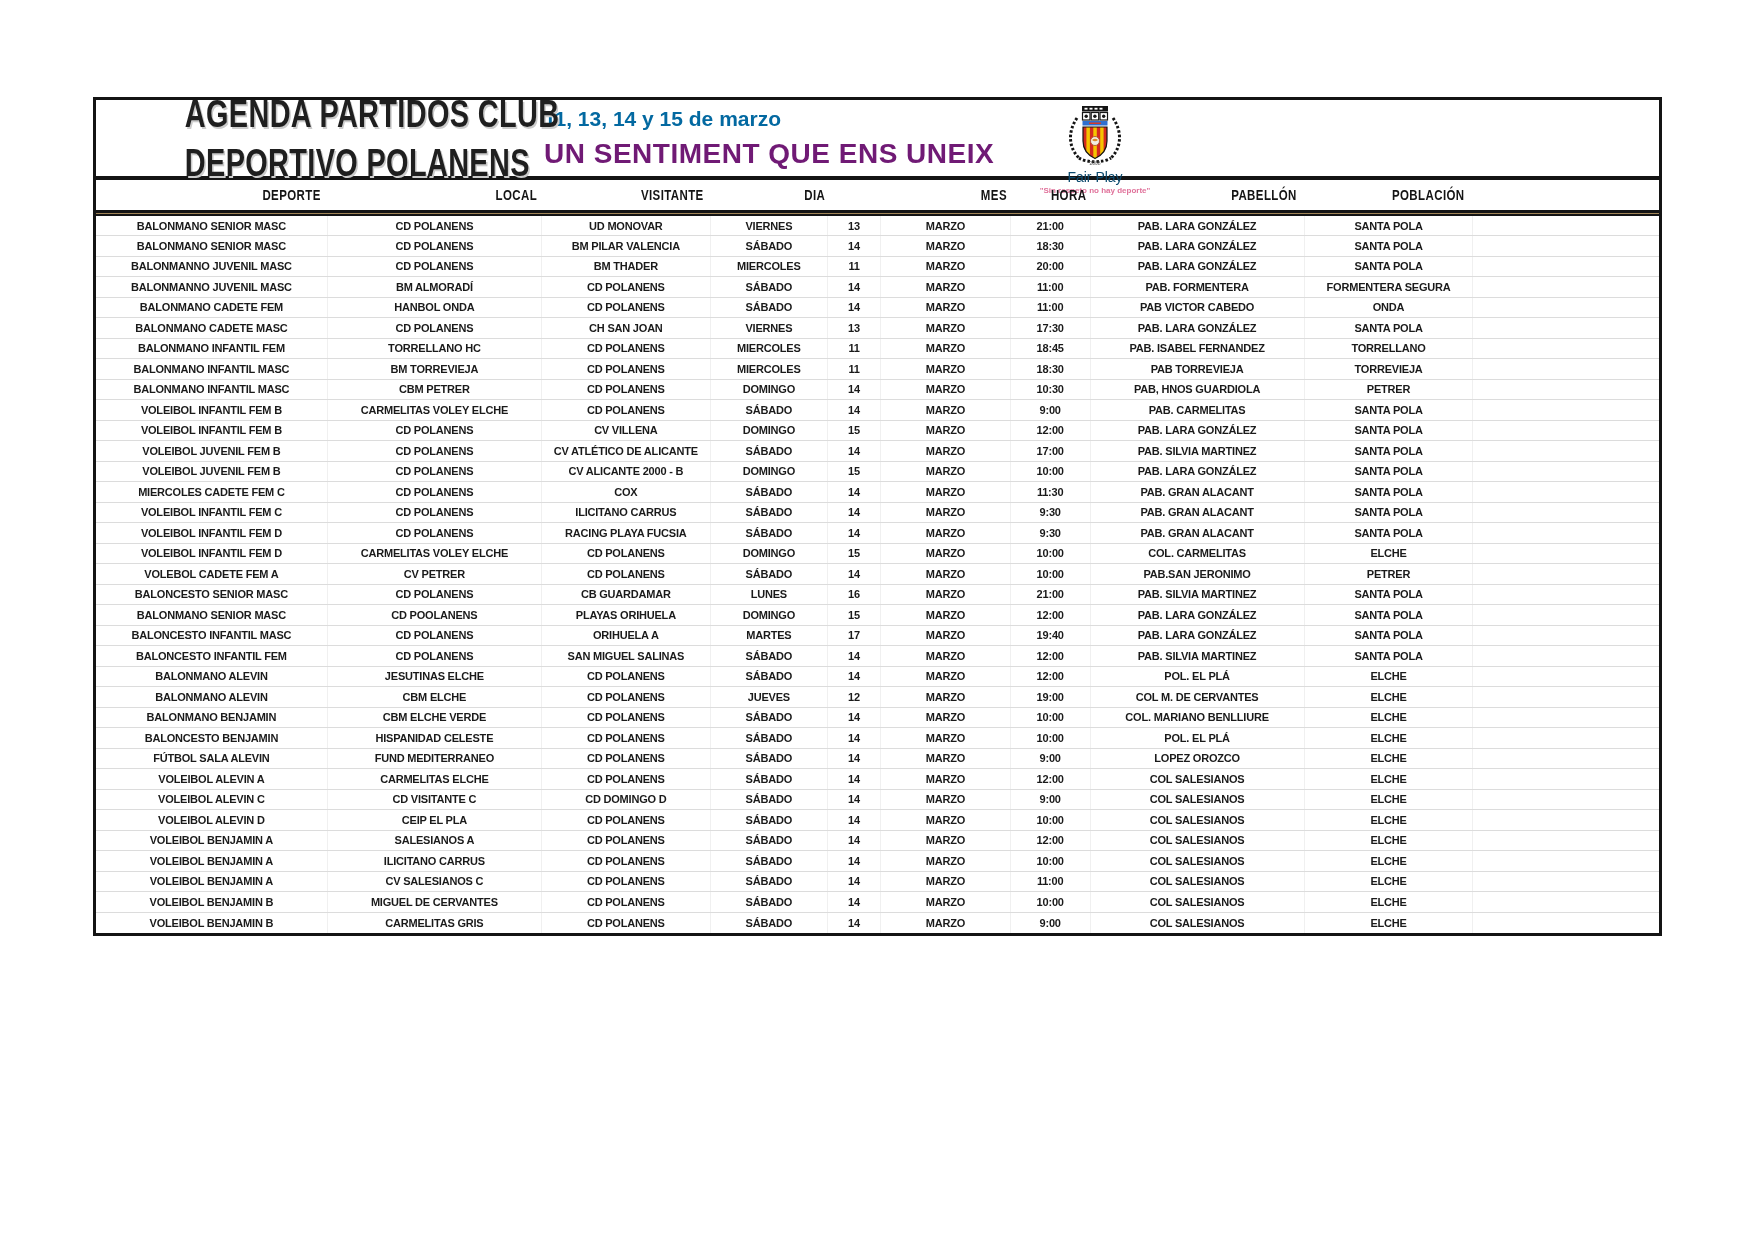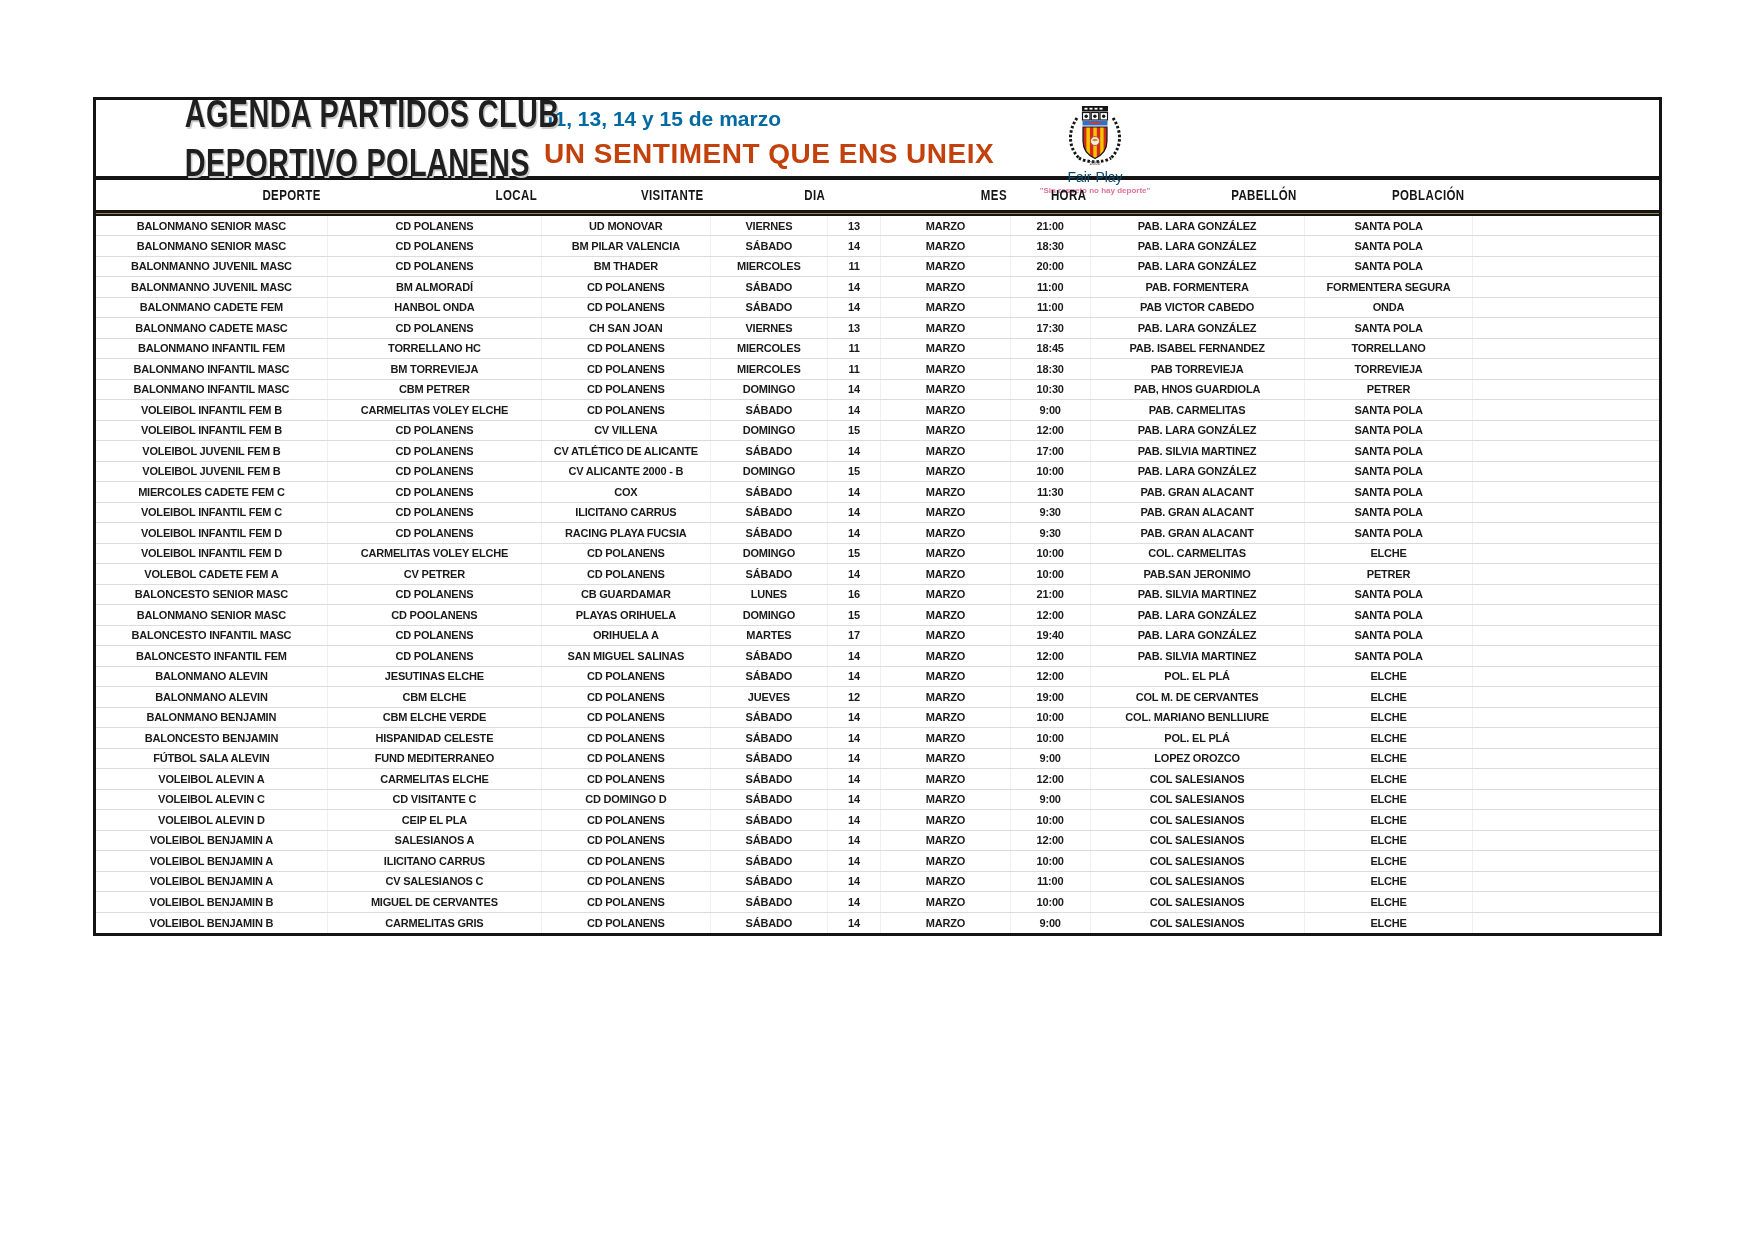--- a/index.html
+++ b/index.html
@@ -39,21 +39,21 @@
     text-shadow: 2px 2px 0 #cccccc;
     white-space: nowrap;
   }
   .subtitle-block {
     margin-left: 46px;
     display: flex;
     flex-direction: column;
     justify-content: center;
   }
   .dates { font-size: 21px; font-weight: bold; color: #0369a1; }
-  .slogan { font-size: 28px; font-weight: bold; color: #c2410c; letter-spacing: 0.5px; margin-top: 7px; }
+  .slogan { font-size: 28px; font-weight: bold; color: #701a75; letter-spacing: 0.5px; margin-top: 7px; }
   .logo-block {
     position: absolute;
     left: 929px; top: 5px;
     width: 140px;
     text-align: center;
     line-height: 1.1;
   }
   .crest { display: block; margin: 0 auto; }
   .fairplay { font-size: 14px; color: #0c4a6e; margin-top: 1px; }
   .quote { font-size: 8px; color: #e0719a; margin-top: 2px; font-weight: bold; }

